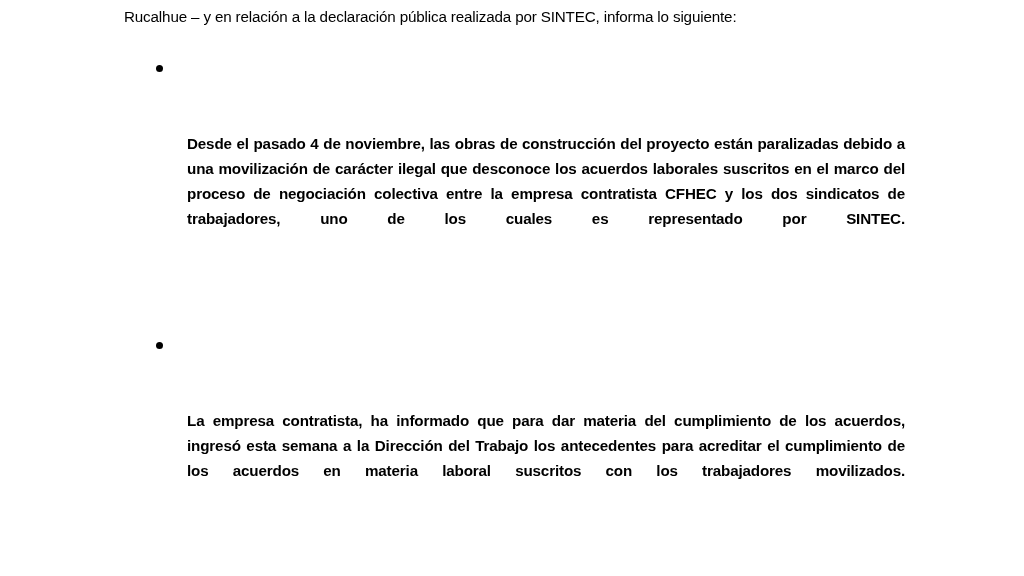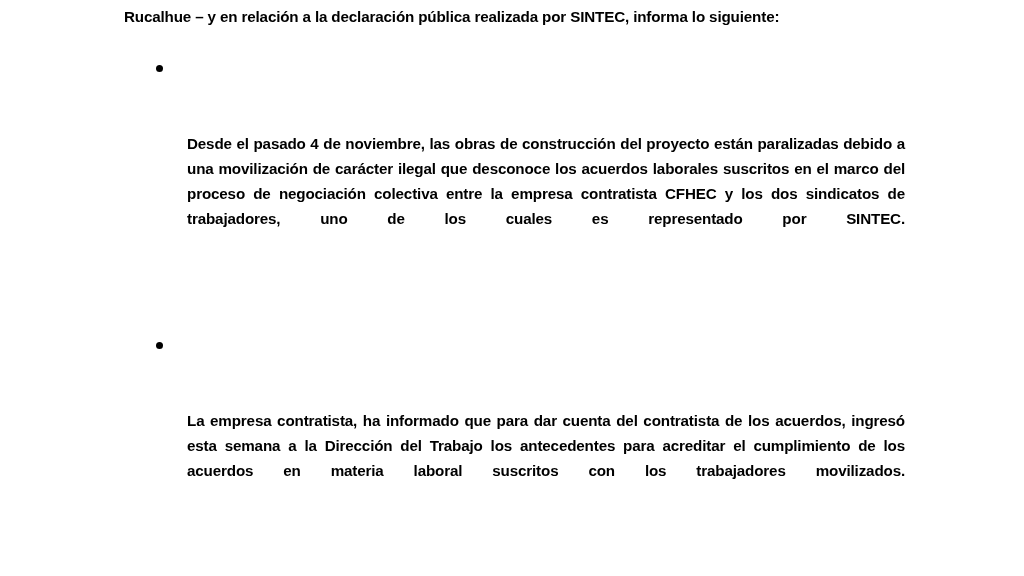--- a/index.html
+++ b/index.html
@@ -28,21 +28,20 @@
     width: 781px;
   }
   .lead-line {
     font-size: 15.2px;
     line-height: 25px;
     letter-spacing: -0.15px;
     text-align: left;
     white-space: pre-wrap;
     margin: 0;
     padding-top: 4px;
-    font-weight: bold;
   }
   .bullet-list {
     list-style: none;
     margin: 0;
     padding: 0;
   }
   .bullet-item {
     position: relative;
     padding-left: 63px;
     margin-top: 27px;
@@ -94,18 +93,18 @@
 
     <ul class="bullet-list">
 
       <li class="bullet-item">
         <span class="marker"></span>
         <span class="btext">Desde el pasado 4 de noviembre, las obras de construcción del proyecto están paralizadas debido a una movilización de carácter ilegal que desconoce los acuerdos laborales suscritos en el marco del proceso de negociación colectiva entre la empresa contratista CFHEC y los dos sindicatos de trabajadores, uno de los cuales es representado por SINTEC.</span>
       </li>
 
       <li class="bullet-item">
         <span class="marker"></span>
-        <span class="btext">La empresa contratista, ha informado que para dar cuenta del contratista de los acuerdos, ingresó esta semana a la Dirección del Trabajo los antecedentes para acreditar el cumplimiento de los acuerdos en materia laboral suscritos con los trabajadores movilizados.</span>
+        <span class="btext">La empresa contratista, ha informado que para dar materia del cumplimiento de los acuerdos, ingresó esta semana a la Dirección del Trabajo los antecedentes para acreditar el cumplimiento de los acuerdos en materia laboral suscritos con los trabajadores movilizados.</span>
       </li>
 
     </ul>
   </div>
 </div>
 
 </body></html>

